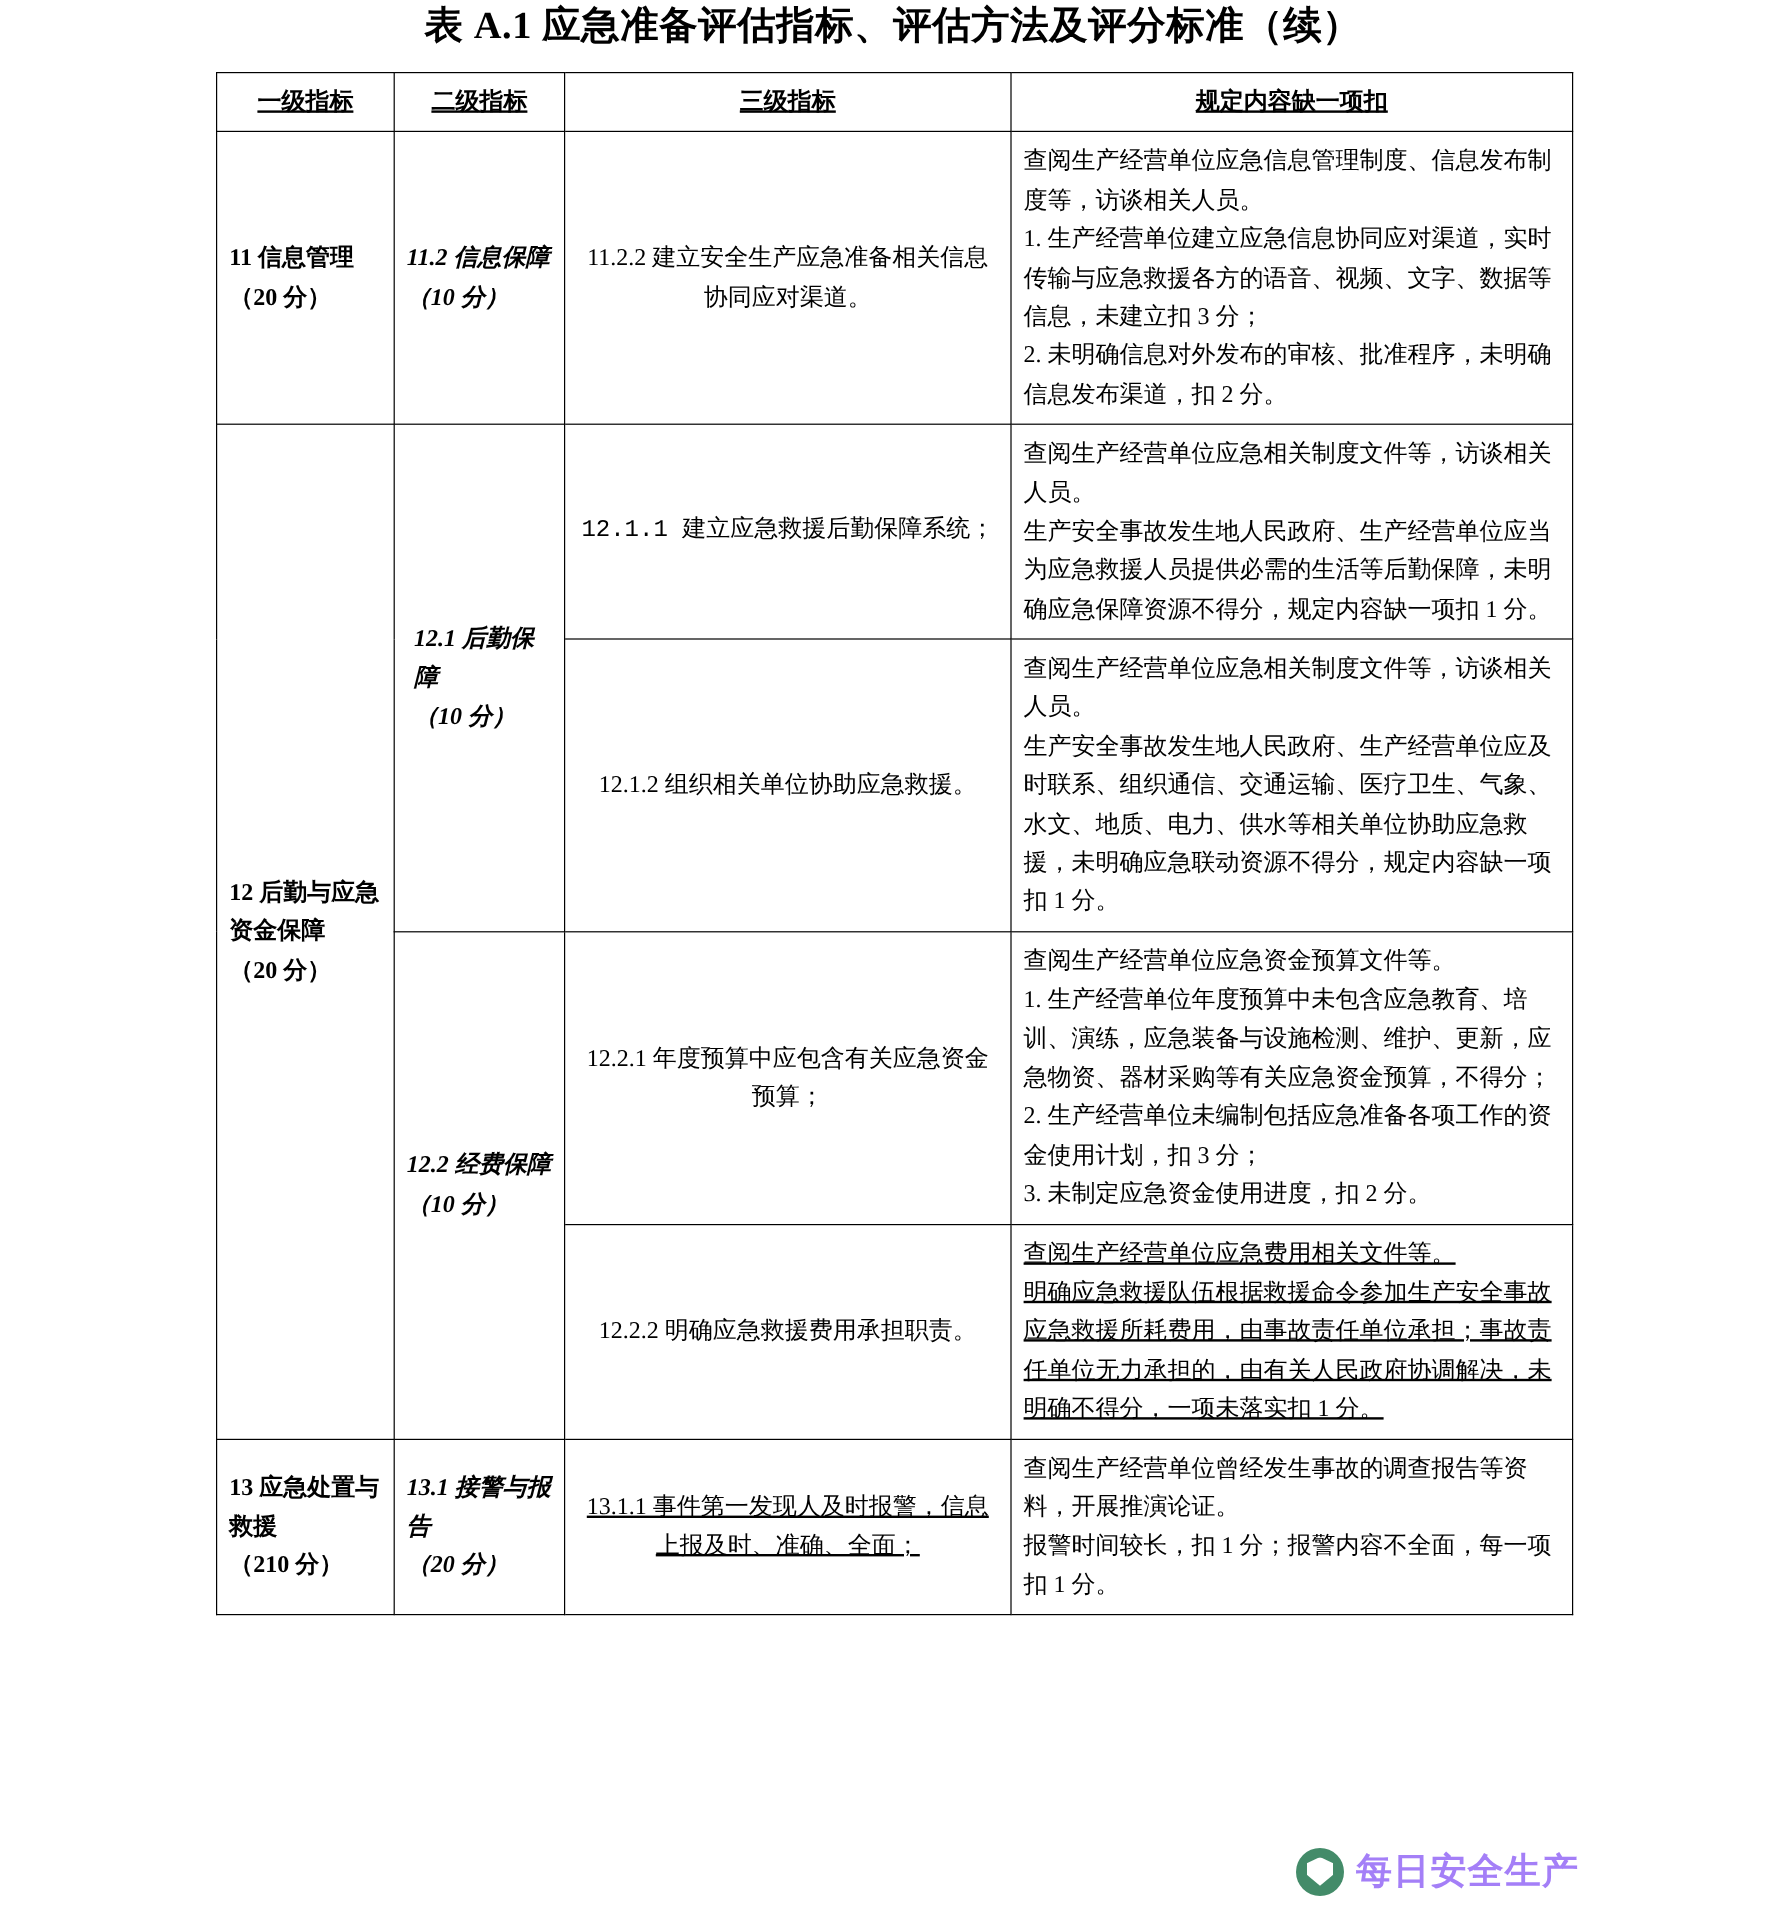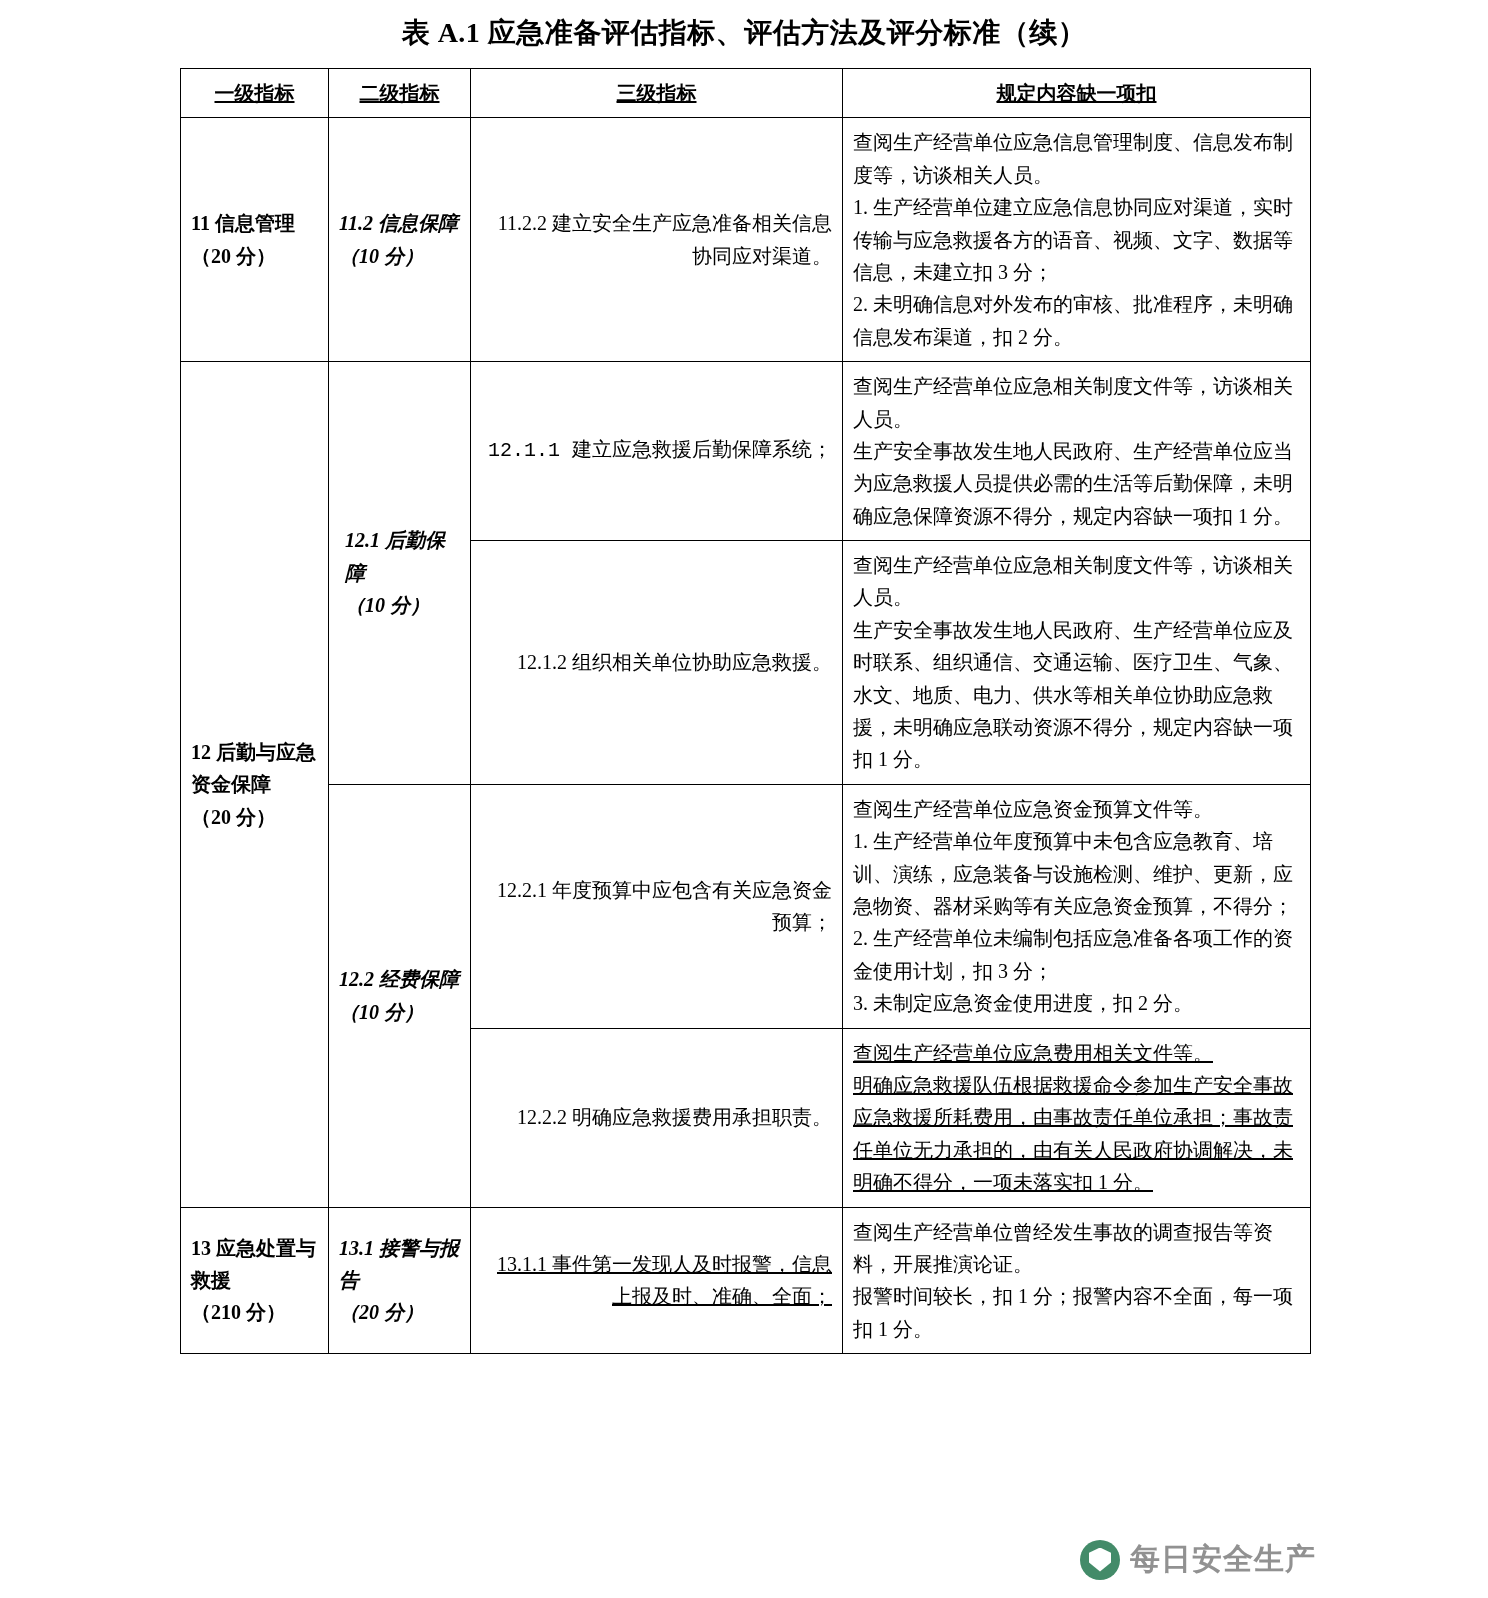--- a/index.html
+++ b/index.html
@@ -16,24 +16,23 @@
     overflow: hidden;
   }
   .page {
     width: 1488px;
     height: 1598px;
     position: relative;
     box-sizing: border-box;
   }
   .doc-title {
     text-align: center;
-    font-size: 28px;
+    font-size: 32px;
     font-weight: bold;
     letter-spacing: 0.5px;
-    padding-top: 14px;
     padding-bottom: 16px;
     font-family: "Liberation Serif", "DejaVu Serif", serif;
   }
   table.main-table {
     border-collapse: collapse;
     margin-left: 180px;
     width: 1130px;
     table-layout: fixed;
   }
   table.main-table td, table.main-table th {
@@ -67,21 +66,21 @@
   td.c2 {
     text-align: left;
     font-weight: bold;
     font-size: 20.5px;
     line-height: 1.75;
     padding-left: 14px;
     padding-right: 8px;
     font-style: italic;
   }
   td.c3 {
-    text-align: right;
+    text-align: center;
     font-size: 20px;
     line-height: 1.7;
     padding-left: 12px;
     padding-right: 10px;
   }
   td.c4 {
     text-align: left;
     font-size: 20px;
     line-height: 1.72;
     padding-left: 12px;
@@ -111,21 +110,21 @@
     content: "";
     position: absolute;
     left: 9px; top: 8px;
     width: 22px; height: 24px;
     background: #ffffff;
     clip-path: polygon(50% 0%, 100% 22%, 100% 62%, 50% 100%, 0% 62%, 0% 22%);
   }
   .wm-text {
     font-size: 30px;
     font-weight: bold;
-    color: #737373;
+    color: #8b5cf6;
     letter-spacing: 1px;
     font-family: "Liberation Sans", sans-serif;
   }
 </style>
 </head>
 <body>
 
 <div class="page">
 
   <div class="doc-title">表 A.1   应急准备评估指标、评估方法及评分标准（续）</div>

